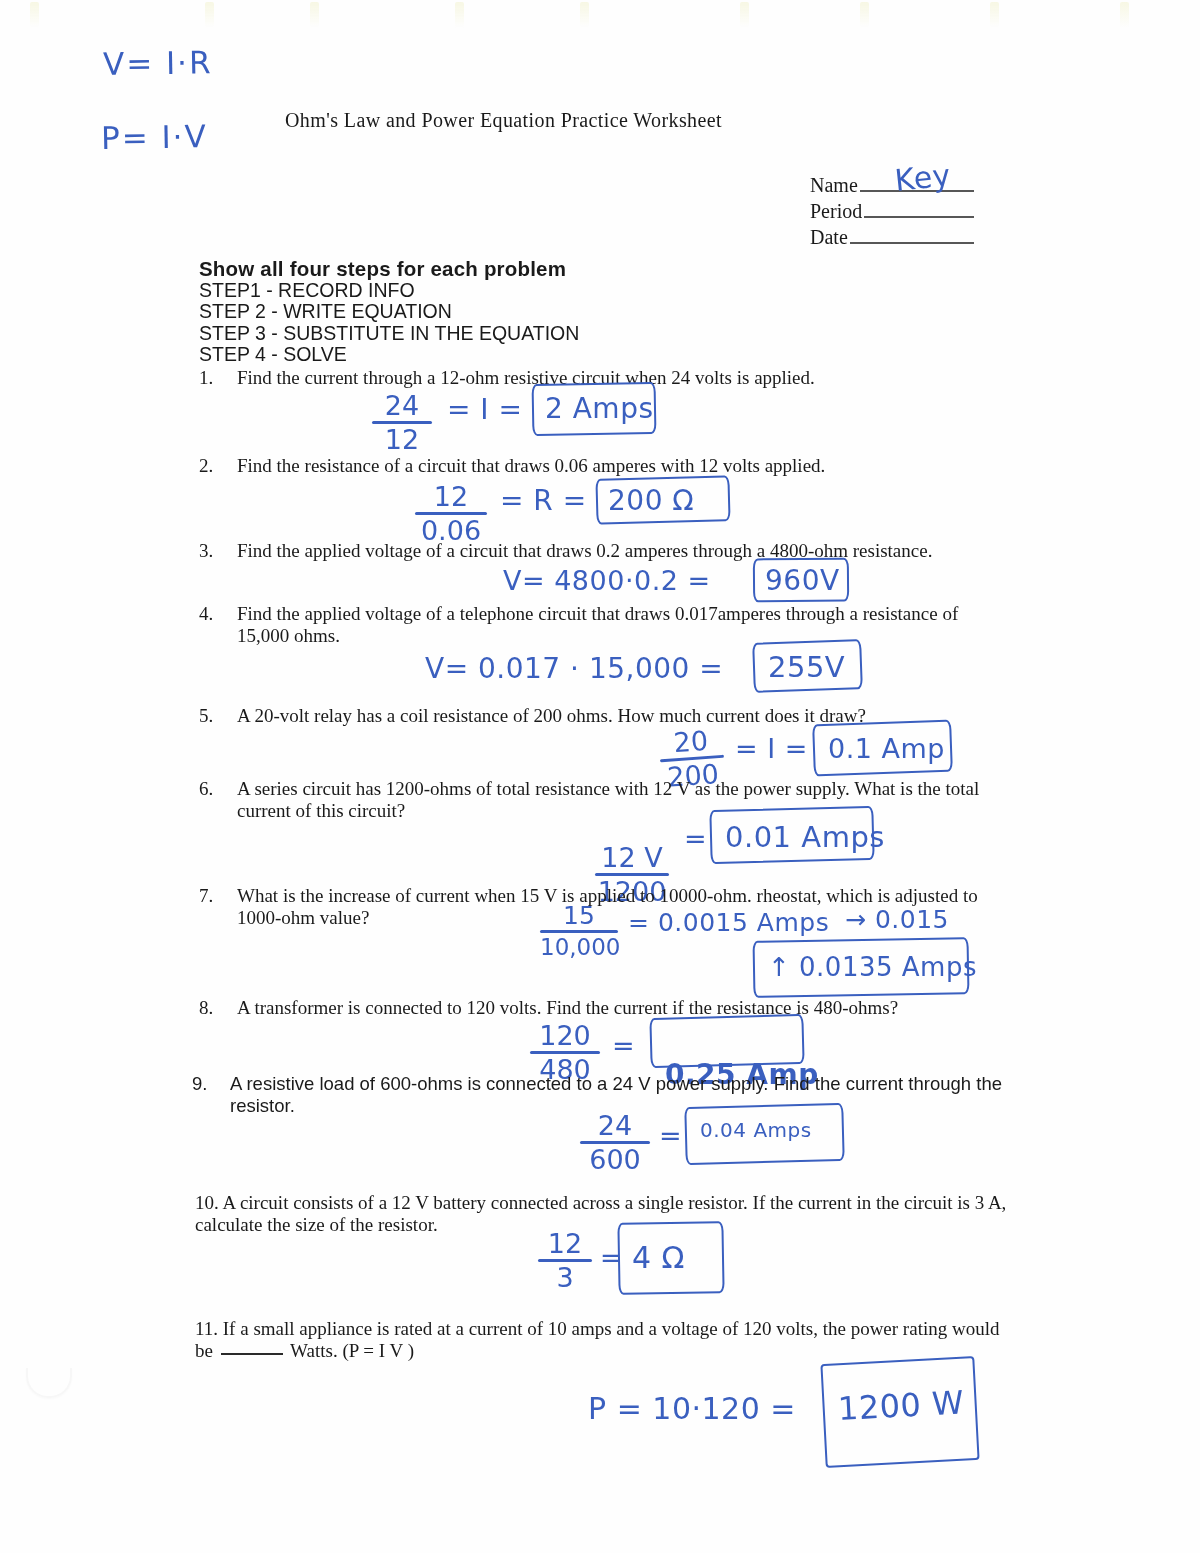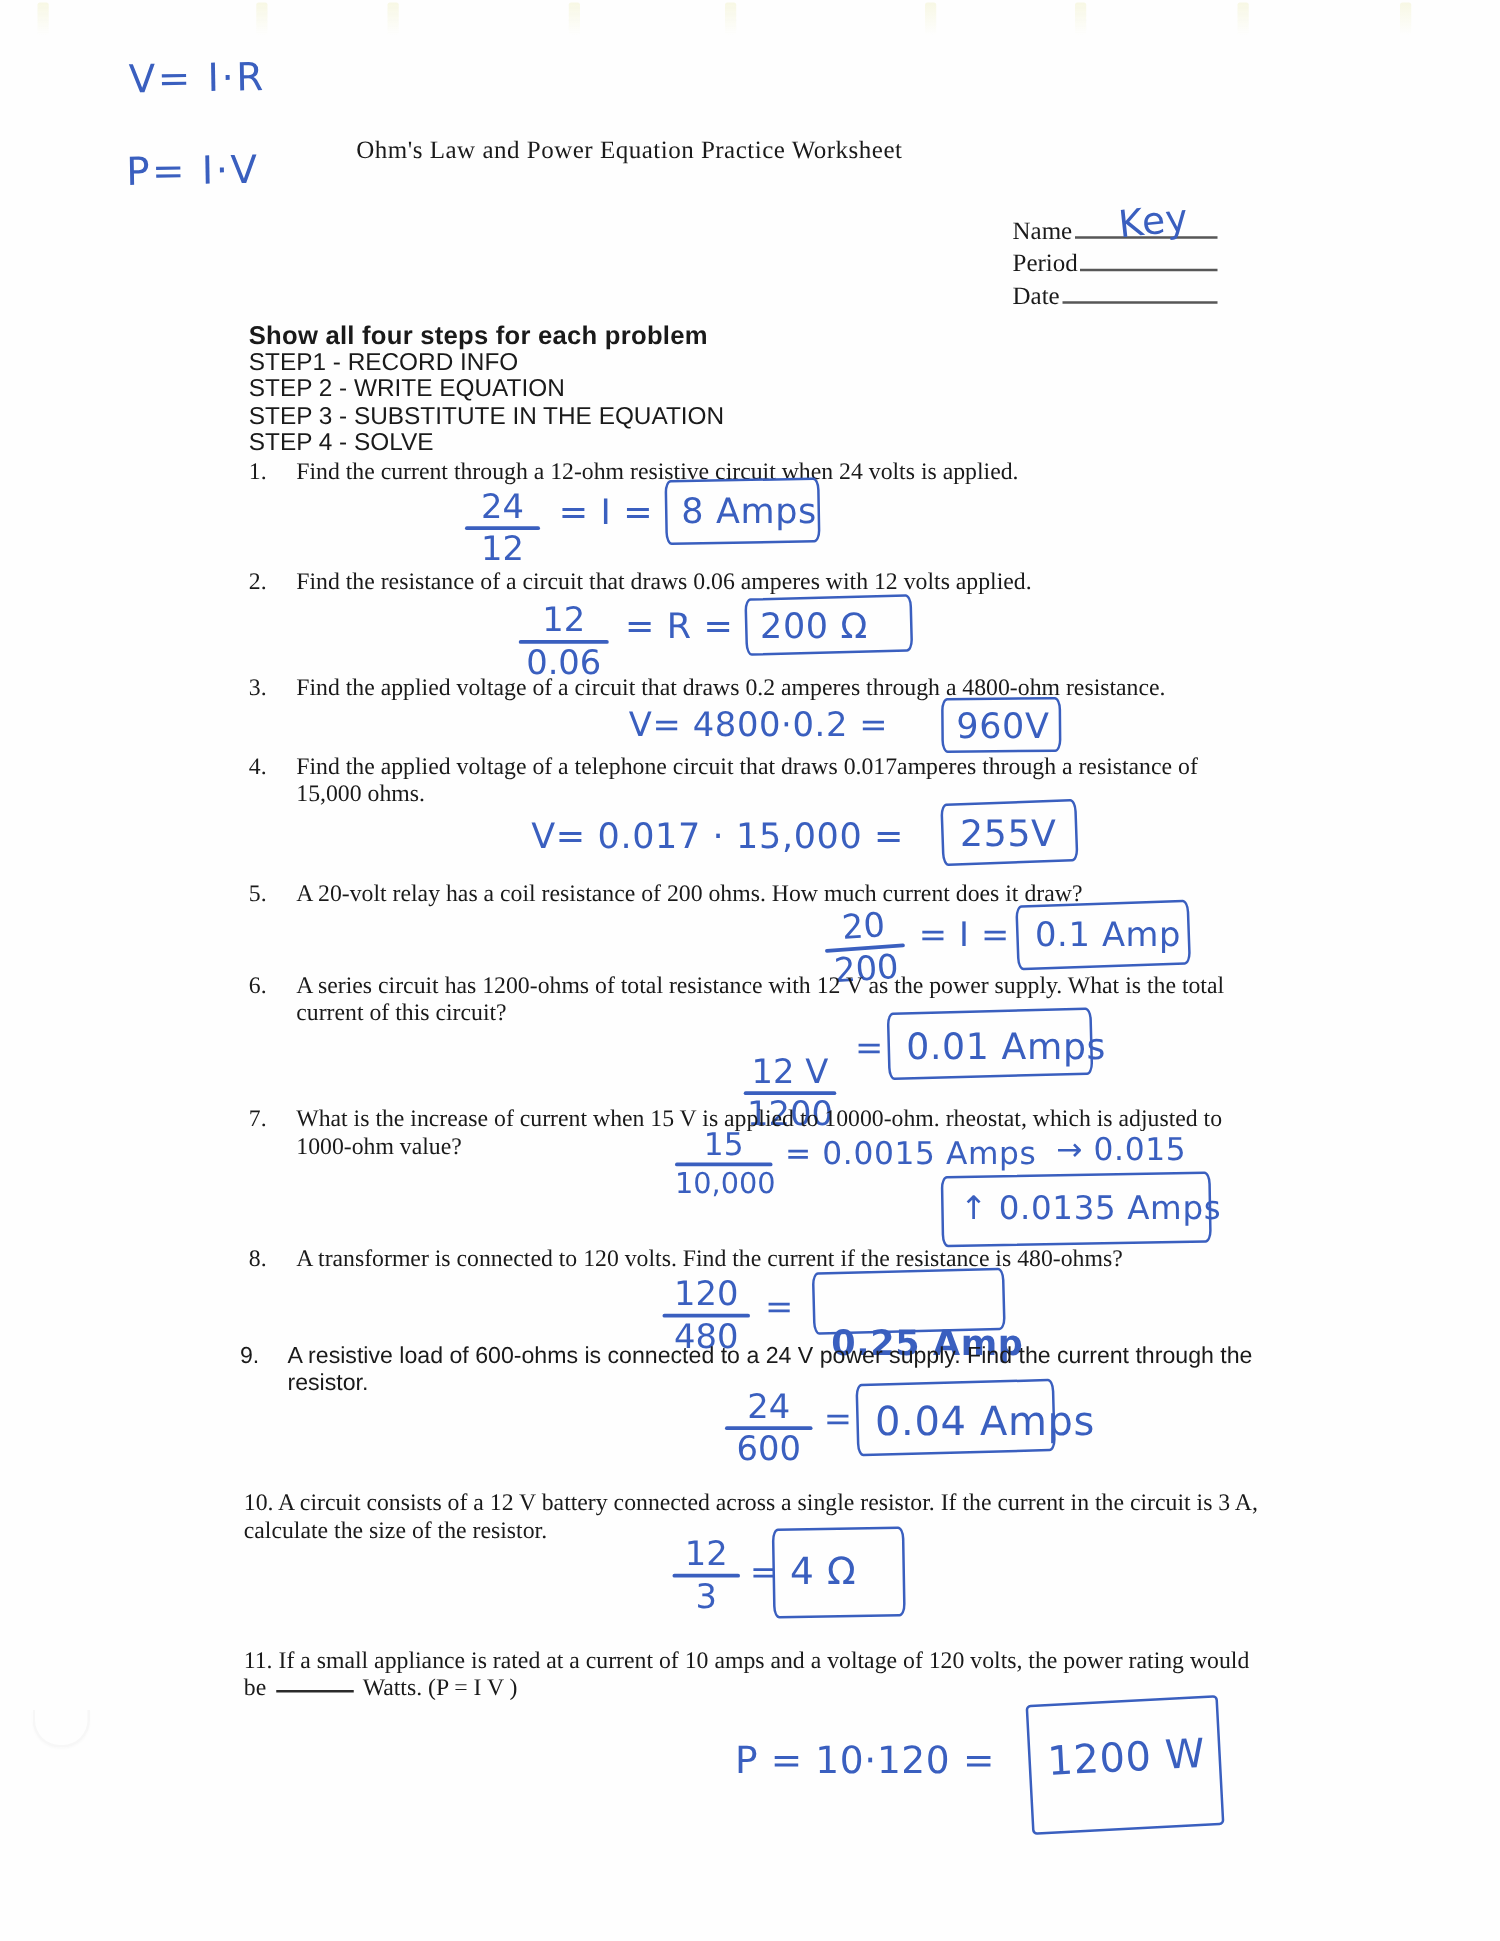--- a/index.html
+++ b/index.html
@@ -208,21 +208,21 @@
   <div class="prob" style="left:199px; top:367px; width:800px;">
     <span class="n">1.</span>
     <span class="txt">Find the current through a 12-ohm resistive circuit when 24 volts is applied.</span>
   </div>
   <div class="hw-frac" style="left:372px; top:392px; width:60px;">
     <span class="num">24</span>
     <span class="bar"></span>
     <span class="den">12</span>
   </div>
   <div class="hw" style="left:447px; top:393px; font-size:28px;">= I =</div>
-  <div class="hw" style="left:545px; top:392px; font-size:28px;">8 Amps</div>
+  <div class="hw" style="left:545px; top:392px; font-size:28px;">2 Amps</div>
   <div class="hw-box" style="left:532px; top:383px; width:120px; height:48px; transform:rotate(-1deg);"></div>
 
   <div class="prob" style="left:199px; top:455px; width:800px;">
     <span class="n">2.</span>
     <span class="txt">Find the resistance of a circuit that draws 0.06 amperes with 12 volts applied.</span>
   </div>
   <div class="hw-frac" style="left:415px; top:483px; width:72px;">
     <span class="num">12</span>
     <span class="bar"></span>
     <span class="den">0.06</span>
@@ -303,21 +303,21 @@
   <div class="prob sans" style="left:192px; top:1073px; width:818px;">
     <span class="n">9.</span>
     <span class="txt">A resistive load of 600-ohms is connected to a 24 V power supply. Find the current through the resistor.</span>
   </div>
   <div class="hw-frac" style="left:580px; top:1112px; width:70px;">
     <span class="num">24</span>
     <span class="bar"></span>
     <span class="den">600</span>
   </div>
   <div class="hw" style="left:659px; top:1120px; font-size:27px;">=</div>
-  <div class="hw" style="left:700px; top:1118px; font-size:32px;">0.04 Amps</div>
+  <div class="hw" style="left:700px; top:1118px; font-size:20px;">0.04 Amps</div>
   <div class="hw-box" style="left:685px; top:1105px; width:155px; height:54px; transform:rotate(-1.5deg);"></div>
 
   <div class="prob flat" style="left:192px; top:1192px; width:825px;">
     <span class="txt"><span>10.</span>
       <span>A circuit consists of a 12 V battery connected across a single resistor.  If the current in the circuit is 3 A, calculate the size of the resistor.</span></span>
   </div>
   <div class="hw-frac" style="left:538px; top:1230px; width:54px;">
     <span class="num">12</span>
     <span class="bar"></span>
     <span class="den">3</span>

